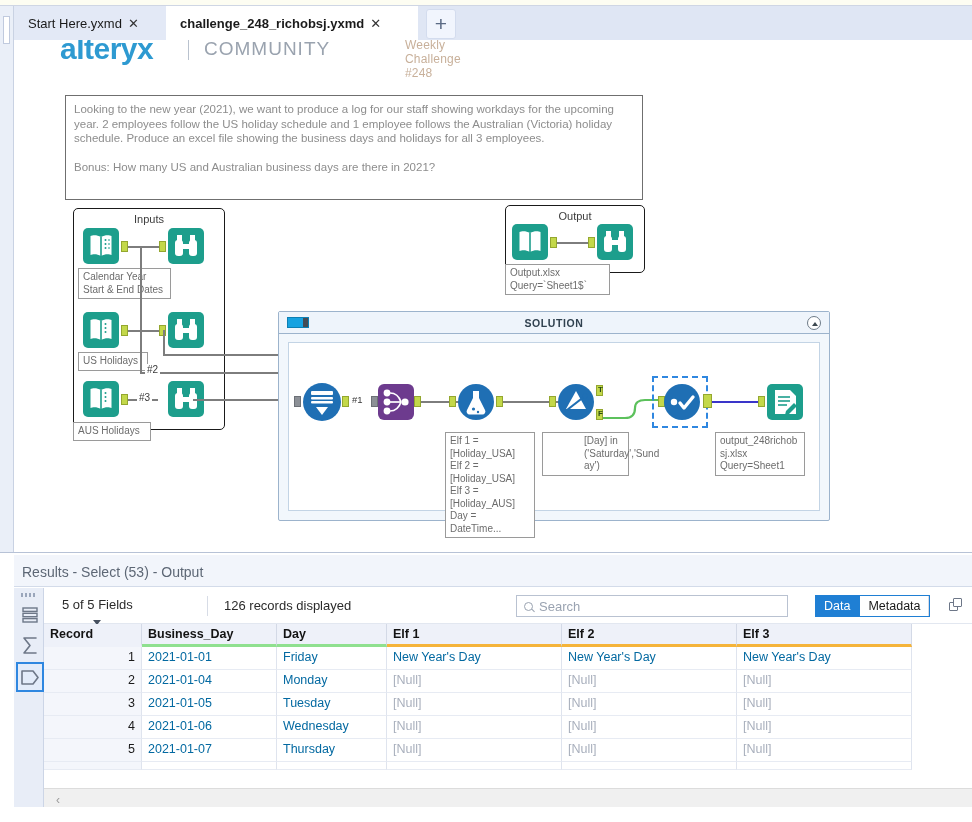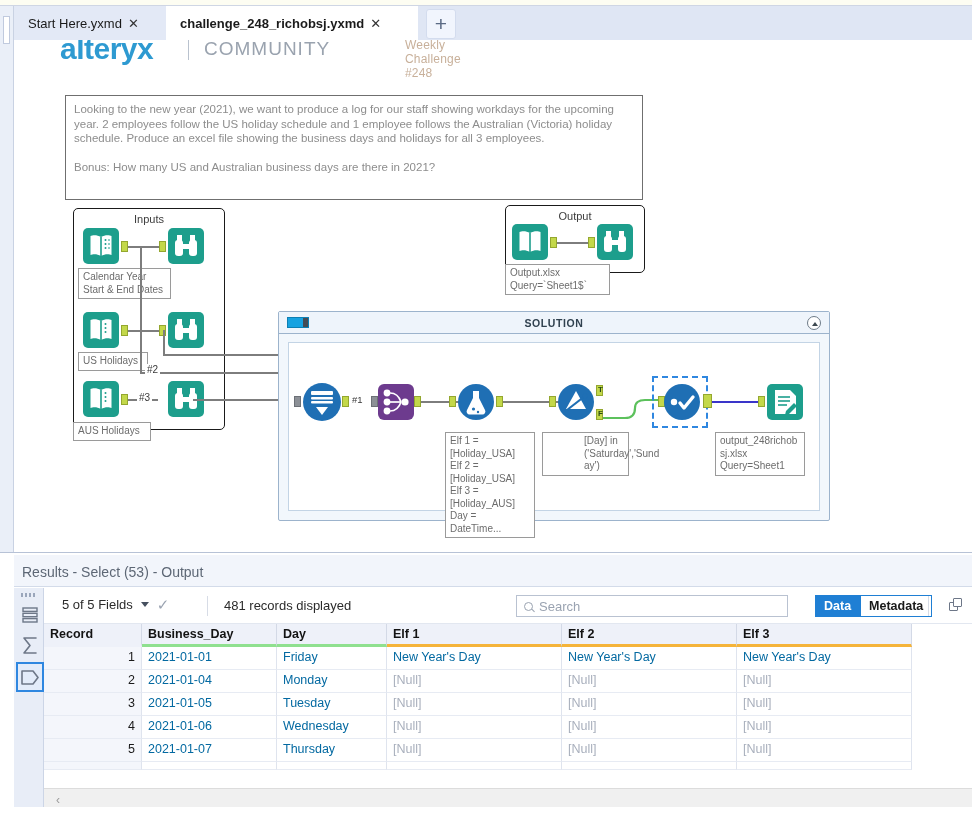--- a/index.html
+++ b/index.html
@@ -189,21 +189,21 @@
   }
   .side-btn.sel { background: #e3ecfa; border: 2px solid #2f87e0; }
 
   .res-toolbar {
     position: absolute; left: 44px; top: 35px; right: 0; height: 36px;
     background: #ffffff; border-bottom: 1px solid #e2e7f0;
   }
   .fields-sel {
     position: absolute; left: 18px; top: 9px;
     display: flex; align-items: center; gap: 8px;
-    font-size: 13px; color: #2b2b2b; cursor: pointer;
+    font-size: 13px; color: #2b2b2b; cursor: pointer; flex-direction: column;
   }
   .caret-dn {
     width: 0; height: 0; border-left: 4px solid transparent;
     border-right: 4px solid transparent; border-top: 5px solid #46505f;
   }
   .check-mark { font-size: 15px; color: #9aa3b1; line-height: 1; }
   .vdiv { position: absolute; width: 1px; background: #d7dce6; }
   .rec-count {
     position: absolute; left: 180px; top: 10px;
     font-size: 13px; color: #2b2b2b;
@@ -217,21 +217,21 @@
     width: 9px; height: 9px; border: 1.4px solid #9aa3b1; border-radius: 50%;
     position: relative; flex: none;
   }
   .mag::after {
     content: ""; position: absolute; right: -3px; bottom: -2px;
     width: 4px; height: 1.4px; background: #9aa3b1; transform: rotate(45deg);
   }
   .search-ph { font-size: 13px; color: #9aa3b1; }
   .toggle-grp { position: absolute; left: 771px; top: 7px; display: flex; }
   .tg-btn {
-    height: 22px; padding: 0 8px; font-size: 12.5px; font-weight: bold;
+    height: 22px; padding: 0 8px; font-size: 12.5px; font-weight: normal;
     display: flex; align-items: center; cursor: pointer;
     border: 1px solid #1f7fd4; background: #ffffff; color: #1a1a1a;
   }
   .tg-btn.on { background: #1f7fd4; color: #ffffff; }
   .copy-icon {
     position: absolute; left: 905px; top: 10px; width: 15px; height: 15px;
     cursor: pointer;
   }
   .copy-icon span {
     position: absolute; width: 9px; height: 9px;
@@ -540,21 +540,21 @@
       </div>
     </div>
 
     <div class="res-toolbar">
       <div class="fields-sel">
         <span>5 of 5 Fields</span>
         <span class="caret-dn"></span>
         <span class="check-mark">✓</span>
       </div>
       <div class="vdiv" style="left:163px;top:8px;height:20px;"></div>
-      <div class="rec-count">481 records displayed</div>
+      <div class="rec-count">126 records displayed</div>
 
       <div class="search-box">
         <span class="mag"></span>
         <span class="search-ph">Search</span>
       </div>
 
       <div class="toggle-grp">
         <div class="tg-btn on">Data</div>
         <div class="tg-btn">Metadata</div>
       </div>

